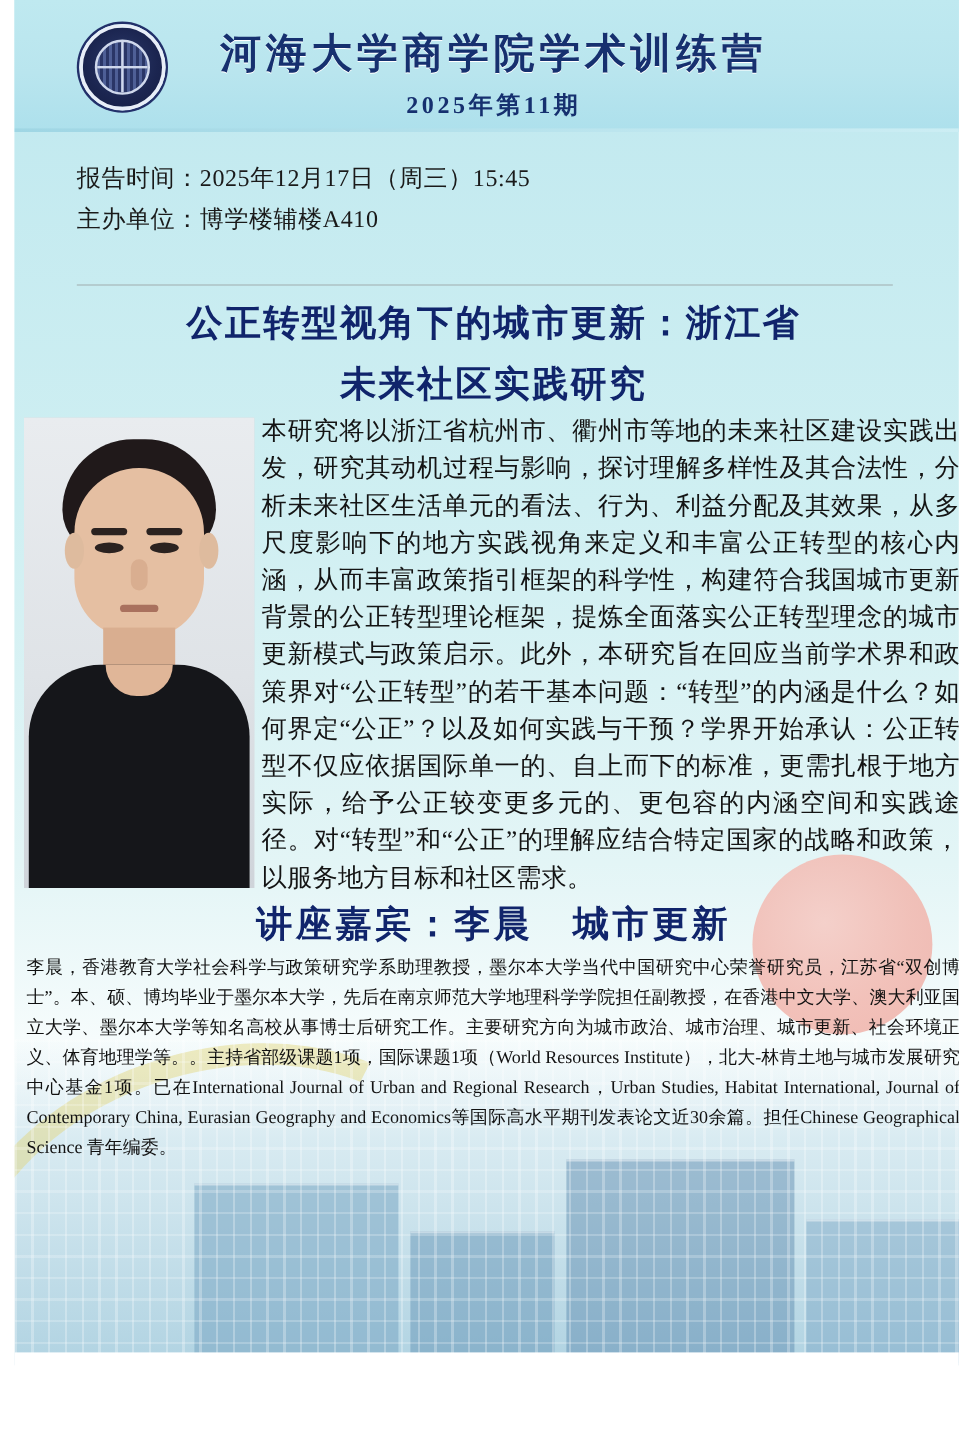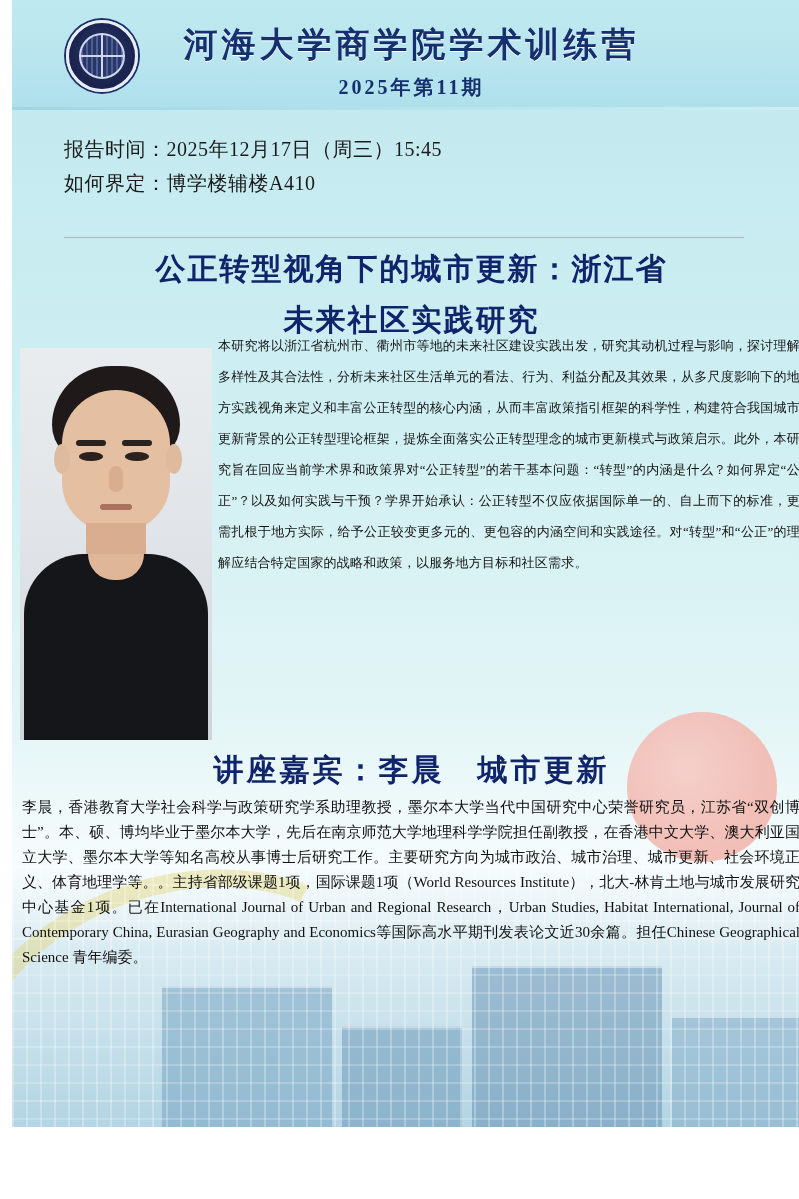--- a/index.html
+++ b/index.html
@@ -110,22 +110,22 @@
   }
   .photo .shirt{
     position:absolute;left:4px;top:206px;width:184px;height:190px;
     background:#15161a;border-radius:60px 60px 0 0;
   }
   .photo .collar{
     position:absolute;left:68px;top:206px;width:56px;height:26px;border-radius:0 0 28px 28px;background:#e0b698;
   }
   
   .abstract{
-    position:absolute;left:206px;top:330px;width:582px;
-    font-size:13px;line-height:31px;color:#141414;text-align:justify;text-justify:inter-ideograph;
+    position:absolute;left:206px;top:344px;width:582px;
+    font-size:21px;line-height:31px;color:#141414;text-align:justify;text-justify:inter-ideograph;
     letter-spacing:.2px;
   }
   
   .guest-head{
     position:absolute;left:0;right:0;top:750px;text-align:center;
     color:#10246b;font-weight:bold;font-size:30px;letter-spacing:3px;
   }
   .blob{
     position:absolute;right:34px;top:712px;width:150px;height:150px;border-radius:50%;
     background:radial-gradient(circle at 40% 38%,#f6c9c2 0%,#f2b7ae 55%,#eeada4 100%);
@@ -182,21 +182,21 @@
   <div class="header">
     <div class="logo">
       <div class="inner"></div>
     </div>
     <div class="h-title">河海大学商学院学术训练营</div>
     <div class="h-sub">2025年第11期</div>
   </div>
 
   <div class="meta">
     <div>报告时间：2025年12月17日（周三）15:45</div>
-    <div>如何界定：博学楼辅楼A410</div>
+    <div>主办单位：博学楼辅楼A410</div>
   </div>
   <div class="meta-rule"></div>
 
   <div class="title1">公正转型视角下的城市更新：浙江省</div>
   <div class="title2">未来社区实践研究</div>
 
   <div class="photo">
     <div class="bg"></div>
     <div class="hair"></div>
     <div class="face"></div>

